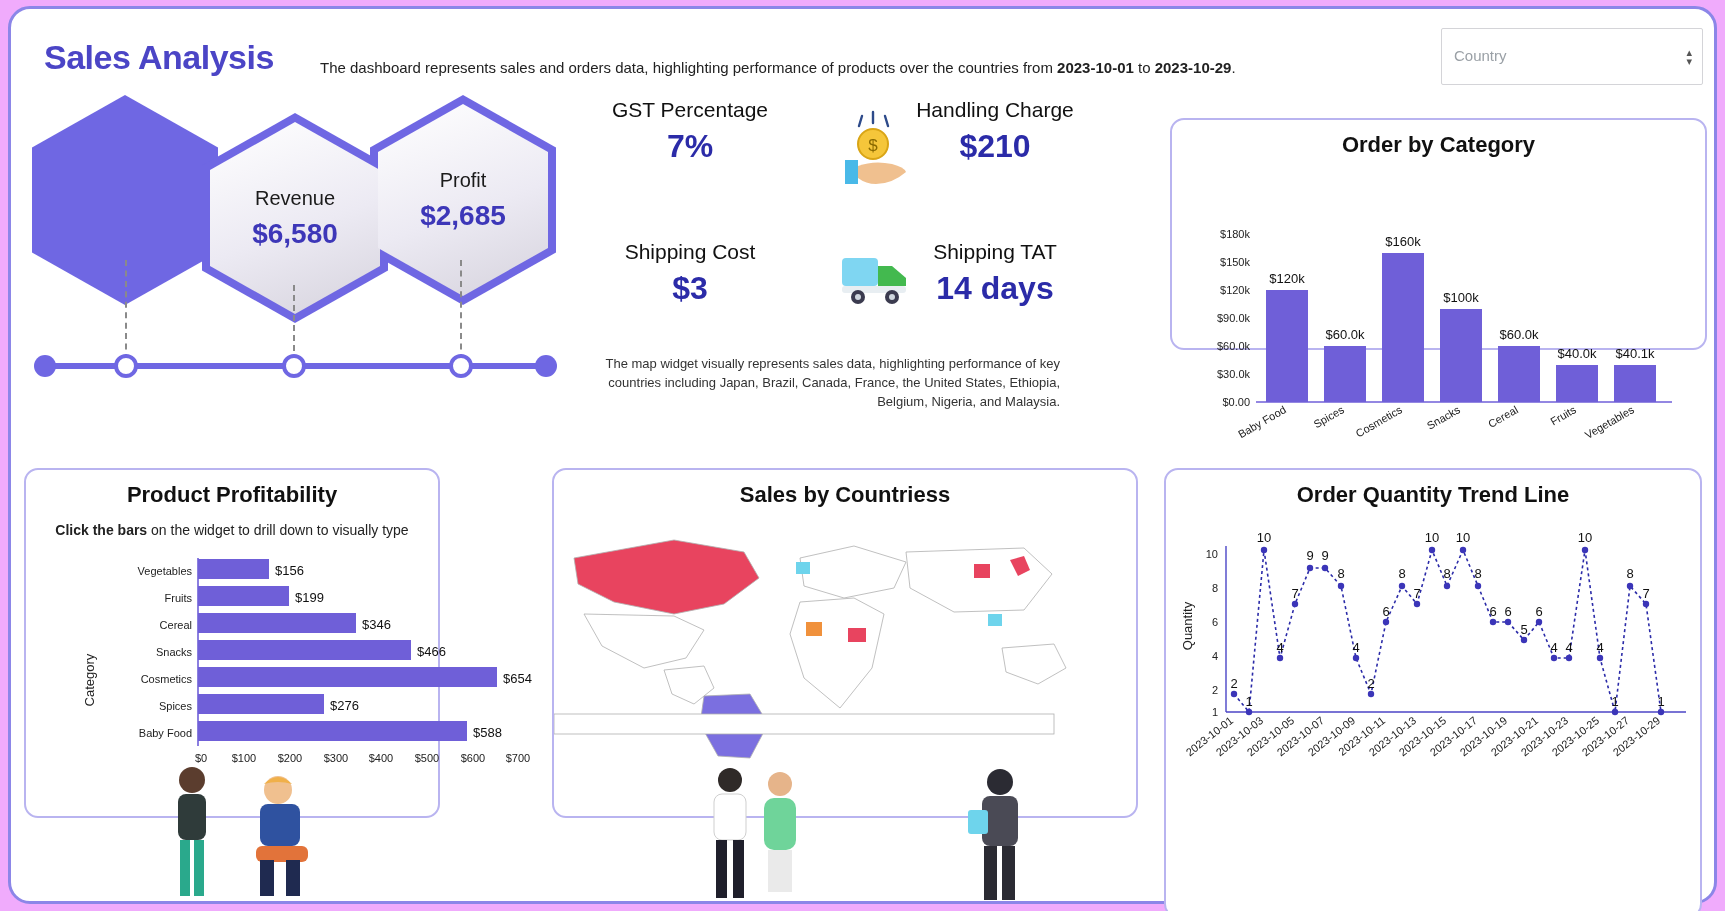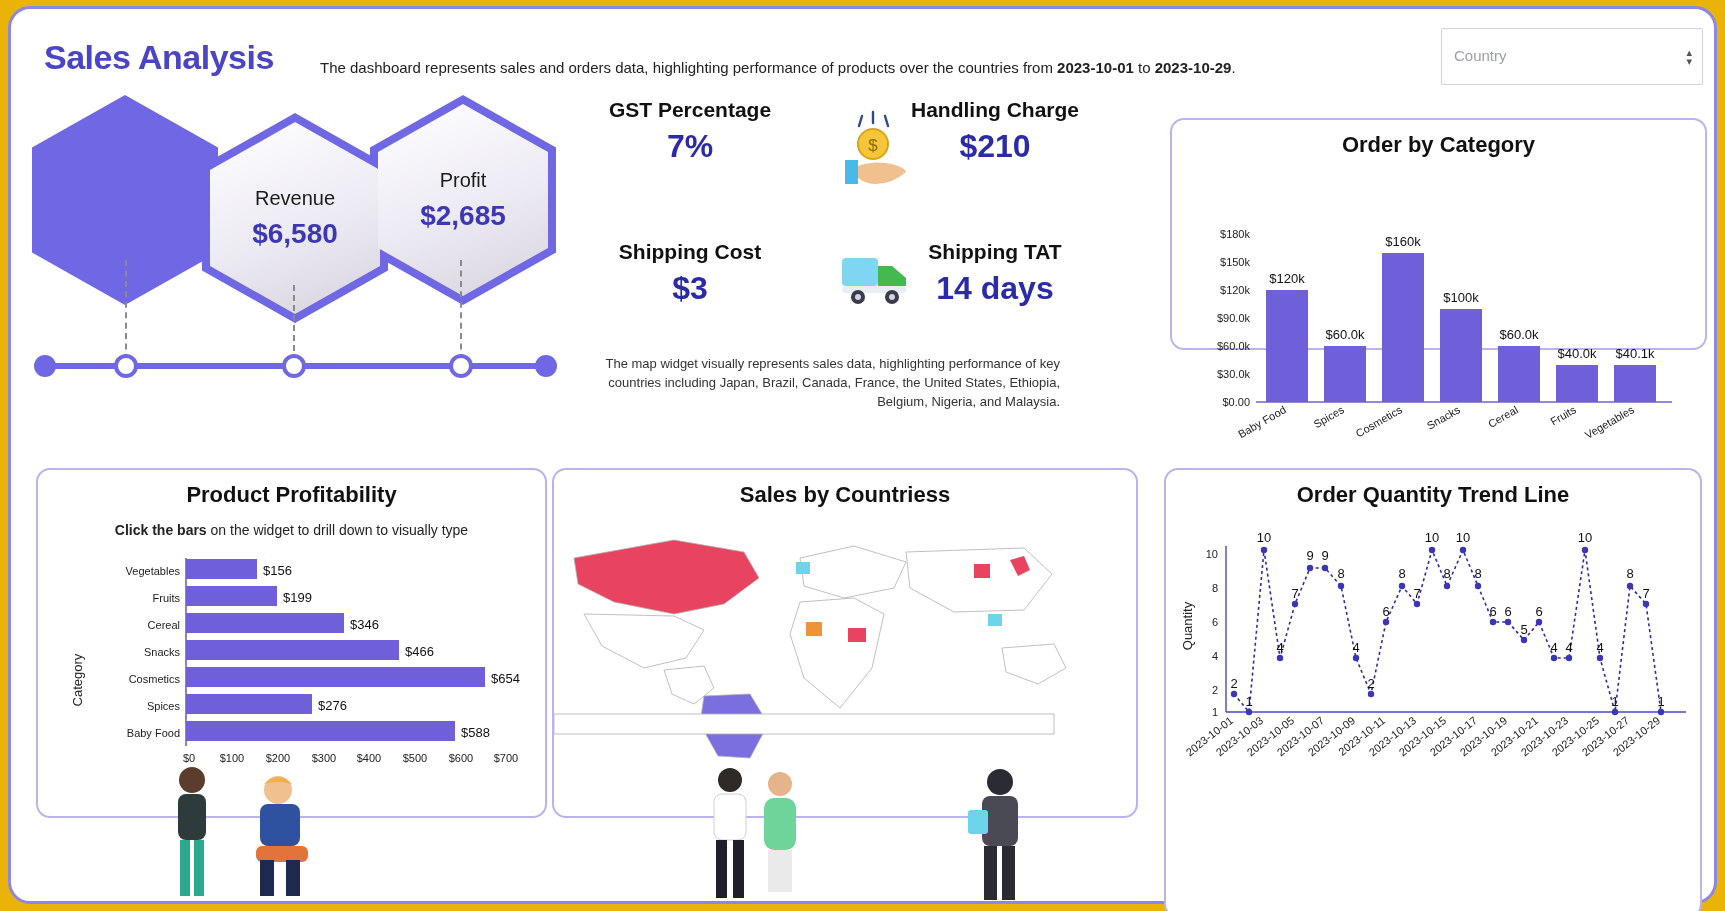--- a/index.html
+++ b/index.html
@@ -6,21 +6,21 @@
   html, body {
     margin: 0; padding: 0;
     width: 1725px; height: 911px;
     background: #ffffff;
     font-family: "Liberation Sans", sans-serif;
     overflow: hidden;
   }
   #dashboard {
     position: relative;
     width: 1725px; height: 911px;
-    background: #eab308;
+    background: #f0abfc;
     padding: 8px;
   }
   .outer-frame {
     position: absolute;
     left: 8px; top: 6px;
     width: 1709px; height: 898px;
     border: 3px solid #8c86e8;
     border-radius: 22px;
     background: #ffffff;
   }
@@ -93,21 +93,21 @@
     width: 22px; height: 22px; border-radius: 50%;
     background: #6f67e3; top: 260px;
   }
   .axis-ring {
     position: absolute;
     width: 24px; height: 24px; border-radius: 50%;
     background: #ffffff; border: 4px solid #6f67e3; top: 259px;
   }
   
   .metric { position: absolute; text-align: center; }
-  .metric .m-label { font-size: 21px; color: #111; font-weight: bold; }
+  .metric .m-label { font-size: 21px; color: #111; font-weight: normal; }
   .metric .m-value { font-size: 32px; color: #2b2ba8; font-weight: bold; margin-top: 6px; }
   .map-note {
     position: absolute;
     left: 600px; top: 355px;
     width: 460px;
     font-size: 13px;
     color: #333;
     text-align: right;
     line-height: 1.45;
   }
@@ -259,21 +259,21 @@
         <text x="173" y="246" transform="rotate(-30 173 246)" text-anchor="end">Spices</text>
         <text x="231" y="246" transform="rotate(-30 231 246)" text-anchor="end">Cosmetics</text>
         <text x="289" y="246" transform="rotate(-30 289 246)" text-anchor="end">Snacks</text>
         <text x="347" y="246" transform="rotate(-30 347 246)" text-anchor="end">Cereal</text>
         <text x="405" y="246" transform="rotate(-30 405 246)" text-anchor="end">Fruits</text>
         <text x="463" y="246" transform="rotate(-30 463 246)" text-anchor="end">Vegetables</text>
       </g>
     </svg>
   </div>
 
-  <div class="card" style="left:36px; top:468px; width:511px; height:350px;">
+  <div class="card" style="left:24px; top:468px; width:416px; height:350px;padding-left:24px;">
     <div class="card-title">Product Profitability</div>
     <div class="hint">
       <b>Click the bars</b><span> on the widget to drill down to visually type</span>
     </div>
     <svg width="520" height="250" viewBox="0 0 520 250" style="margin-top:80px">
       <text x="44" y="130" class="axis-label" font-family="Liberation Sans, sans-serif" text-anchor="middle" transform="rotate(-90 44 130)">Category</text>
       <g class="axis-text" font-family="Liberation Sans, sans-serif" text-anchor="end" fill="#222">
         <text x="142" y="25">Vegetables</text>
         <text x="142" y="52">Fruits</text>
         <text x="142" y="79">Cereal</text>

